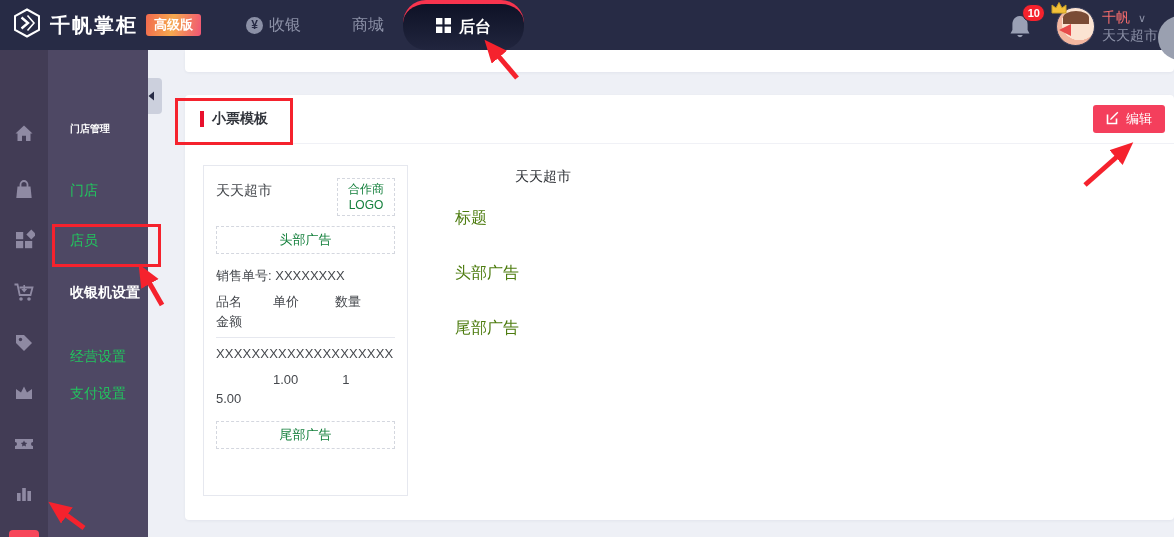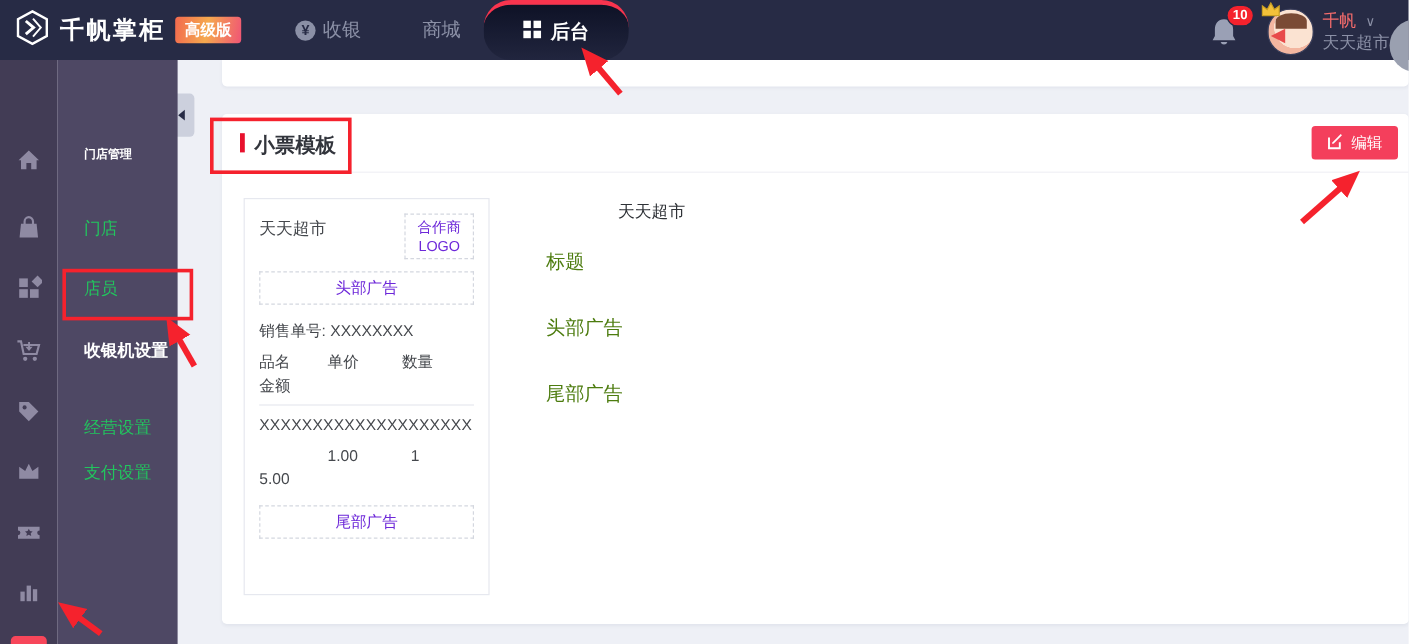--- a/index.html
+++ b/index.html
@@ -17,21 +17,21 @@
   .nav-item{position:absolute;top:0;height:50px;display:flex;align-items:center;gap:6px;
        color:#8b90a6;font-size:16px;cursor:pointer;}
   .yen-circle{display:inline-flex;width:17px;height:17px;border-radius:50%;background:#8b90a6;
        color:#272b45;font-size:12px;font-weight:bold;align-items:center;justify-content:center;}
   .tab-active{position:absolute;left:403px;top:0;width:121px;height:50px;
        background:linear-gradient(180deg,#0e1226,#21253e);border-top:4px solid #f8344e;
        box-sizing:border-box;display:flex;align-items:center;justify-content:center;gap:8px;
        color:#fff;font-size:16px;font-weight:bold;cursor:pointer;border-radius:23px;}
   .bell-badge{position:absolute;left:1022px;top:4px;min-width:13px;height:14px;padding:1px 4px;
        background:#f5222d;border:1px solid #272b45;color:#fff;font-size:11px;font-weight:bold;
-       border-radius:9px;text-align:center;line-height:14px;z-index:3;}
+       border-radius:9px;text-align:right;line-height:14px;z-index:3;}
   .avatar{position:absolute;left:1056px;top:7px;width:37px;height:37px;border-radius:50%;
        background:radial-gradient(circle at 60% 40%,#fbe3d2 0 55%,#f3b6a0 56% 100%);overflow:hidden;border:1px solid #3a3f5c;}
   .avatar .hair{position:absolute;left:6px;top:3px;width:26px;height:13px;border-radius:50% 50% 0 0;background:#7a4b35;}
   .avatar .horn{position:absolute;left:2px;top:16px;width:0;height:0;border-top:6px solid transparent;
        border-bottom:6px solid transparent;border-right:12px solid #e84a4a;}
   .crown{position:absolute;left:1050px;top:1px;z-index:3;}
   .user-name{position:absolute;left:1102px;top:9px;font-size:14px;color:#f56c6c;display:flex;gap:8px;align-items:center;}
   .user-store{position:absolute;left:1102px;top:27px;font-size:14px;color:#8b90a6;}
   .caret{color:#8b90a6;font-size:11px;}
   .float-circle{position:absolute;left:1158px;top:16px;width:44px;height:44px;border-radius:50%;
@@ -50,30 +50,30 @@
   .collapse-tab{position:absolute;left:138px;top:78px;width:24px;height:36px;background:#ccd0dd;
        border-radius:4px;display:flex;align-items:center;justify-content:center;color:#272b45;z-index:1;}
 
   
   .strip{position:absolute;left:185px;top:50px;width:989px;height:22px;background:#fff;
        border-radius:0 0 4px 4px;box-shadow:0 1px 3px rgba(40,50,90,.06);z-index:1;}
   .card{position:absolute;left:185px;top:95px;width:989px;height:425px;background:#fff;
        border-radius:4px;box-shadow:0 1px 3px rgba(40,50,90,.06);z-index:1;}
   .card-head{position:relative;height:48px;border-bottom:1px solid #f0f1f6;}
   .title-bar{position:absolute;left:15px;top:16px;width:4px;height:16px;background:#e8112d;}
-  .card-title{position:absolute;left:27px;top:15px;font-size:17px;font-weight:bold;color:#32353c;}
+  .card-title{position:absolute;left:27px;top:15px;font-size:14px;font-weight:bold;color:#32353c;}
   .edit-btn{position:absolute;right:9px;top:10px;height:28px;padding:0 13px;background:#f43f5c;
        border:none;border-radius:3px;color:#fff;font-size:13px;display:flex;align-items:center;
        gap:6px;cursor:pointer;font-family:inherit;}
 
   .receipt{position:absolute;left:18px;top:70px;width:179px;height:305px;border:1px solid #e6e8ef;
        padding:12px;font-size:13px;color:#45484d;overflow:hidden;}
   .r-head{display:flex;justify-content:space-between;align-items:flex-start;}
   .r-store{font-size:14px;padding-top:4px;}
-  .dashed{border:1px dashed #d4d7df;color:#6d28d9;text-align:center;}
+  .dashed{border:1px dashed #d4d7df;color:#15803d;text-align:center;}
   .partner{width:56px;padding:2px 0;font-size:12px;line-height:1.35;}
   .ad-box{margin-top:10px;height:26px;line-height:26px;font-size:13px;}
   .r-order{margin-top:13px;}
   .r-machine{margin-top:9px;padding-bottom:9px;border-bottom:1px solid #e6e8ef;}
   .r-machine .cashier{margin-left:26px;}
   .r-cols{margin-top:7px;padding-bottom:6px;border-bottom:1px solid #e6e8ef;line-height:1.5;}
   .r-cols .c1{display:inline-block;width:57px;}
   .r-cols .c2{display:inline-block;width:62px;}
   .r-xxxx{margin-top:8px;letter-spacing:.2px;}
   .r-vals{margin-top:10px;line-height:1.45;}

